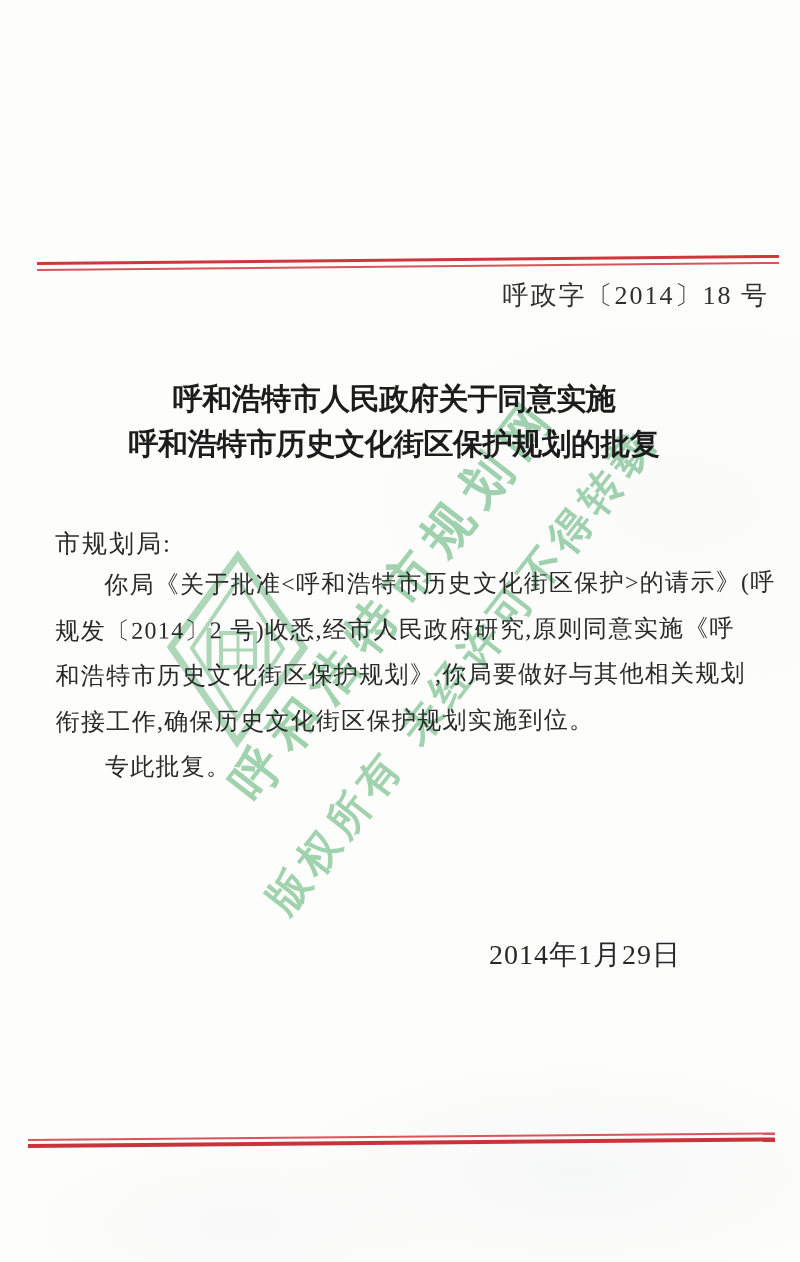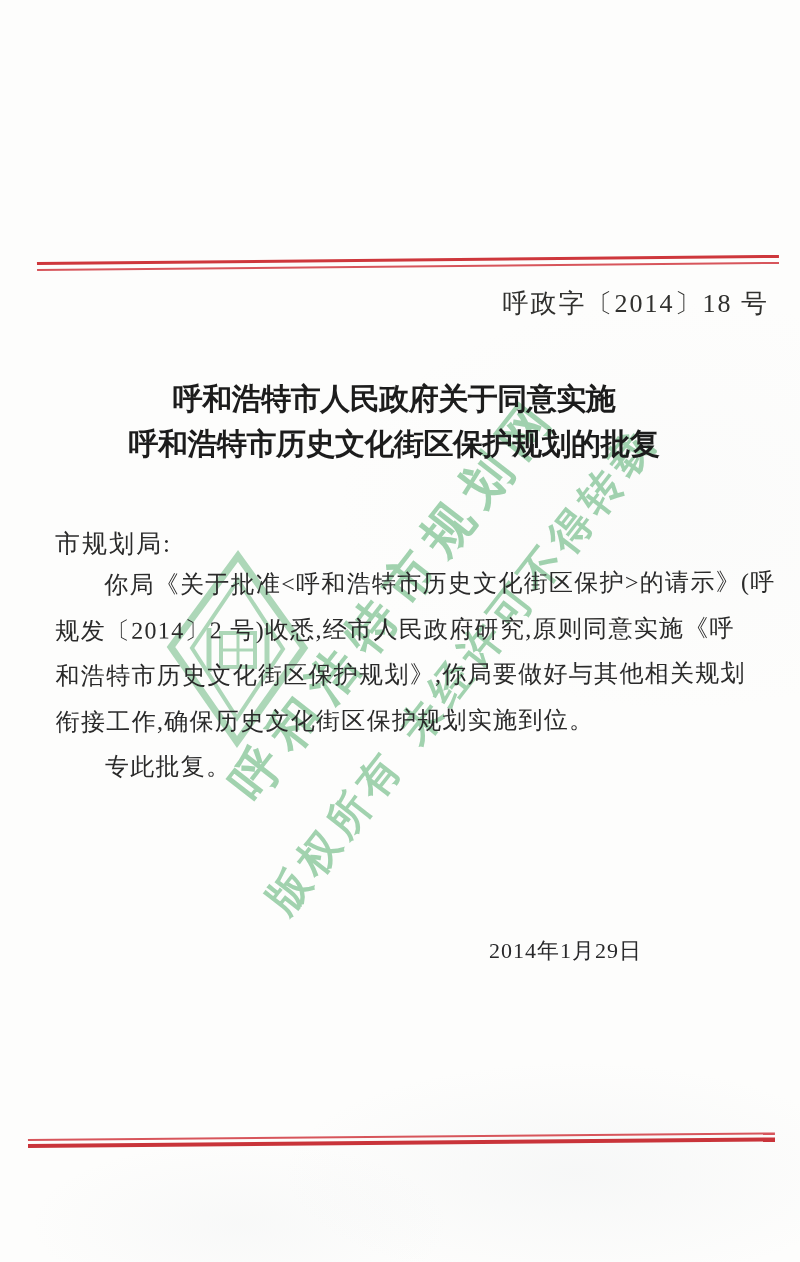--- a/index.html
+++ b/index.html
@@ -23,21 +23,21 @@
   #rule-top .gap{height:4px;}
   #rule-top .thin{height:2px;background:#d7555b;}
   #rule-bottom{left:28px;top:1139px;width:747px;transform:rotate(-0.5deg);}
   #rule-bottom .thin{height:2px;background:#d7555b;}
   #rule-bottom .gap{height:3px;}
   #rule-bottom .thick{height:4px;background:#c9343a;}
   
   #doc-number{
     position:absolute;top:278px;right:31px;
     font-size:26px;letter-spacing:2px;color:#30302e;
-    white-space:nowrap;z-index:2;margin-top:8px;
+    white-space:nowrap;z-index:2;
   }
   #title-block{
     position:absolute;left:-6px;top:376px;width:800px;
     text-align:center;z-index:2;
   }
   .title-line{
     height:45px;line-height:45px;
     font-size:30px;font-weight:700;letter-spacing:-0.5px;
     color:#1c1c1c;white-space:nowrap;
   }
@@ -49,21 +49,21 @@
     position:absolute;left:55px;top:563px;width:736px;z-index:2;
     transform:rotate(-0.25deg);transform-origin:0 0;
   }
   .body-line{
     height:45.5px;line-height:45.5px;
     font-size:24px;letter-spacing:1.3px;color:#2a2a2a;white-space:nowrap;
   }
   .body-line.indent{padding-left:49px;}
   #date-line{
     position:absolute;left:489px;top:936px;
-    font-size:22px;letter-spacing:1px;color:#28282a;z-index:2;white-space:nowrap;
+    font-size:28px;letter-spacing:1px;color:#28282a;z-index:2;white-space:nowrap;
   }
   
   .wm-text{
     position:absolute;z-index:1;
     transform-origin:0 50%;
     color:rgba(125,193,144,0.72);
     font-family:"DejaVu Sans", sans-serif;
     font-weight:600;
     white-space:nowrap;
   }

